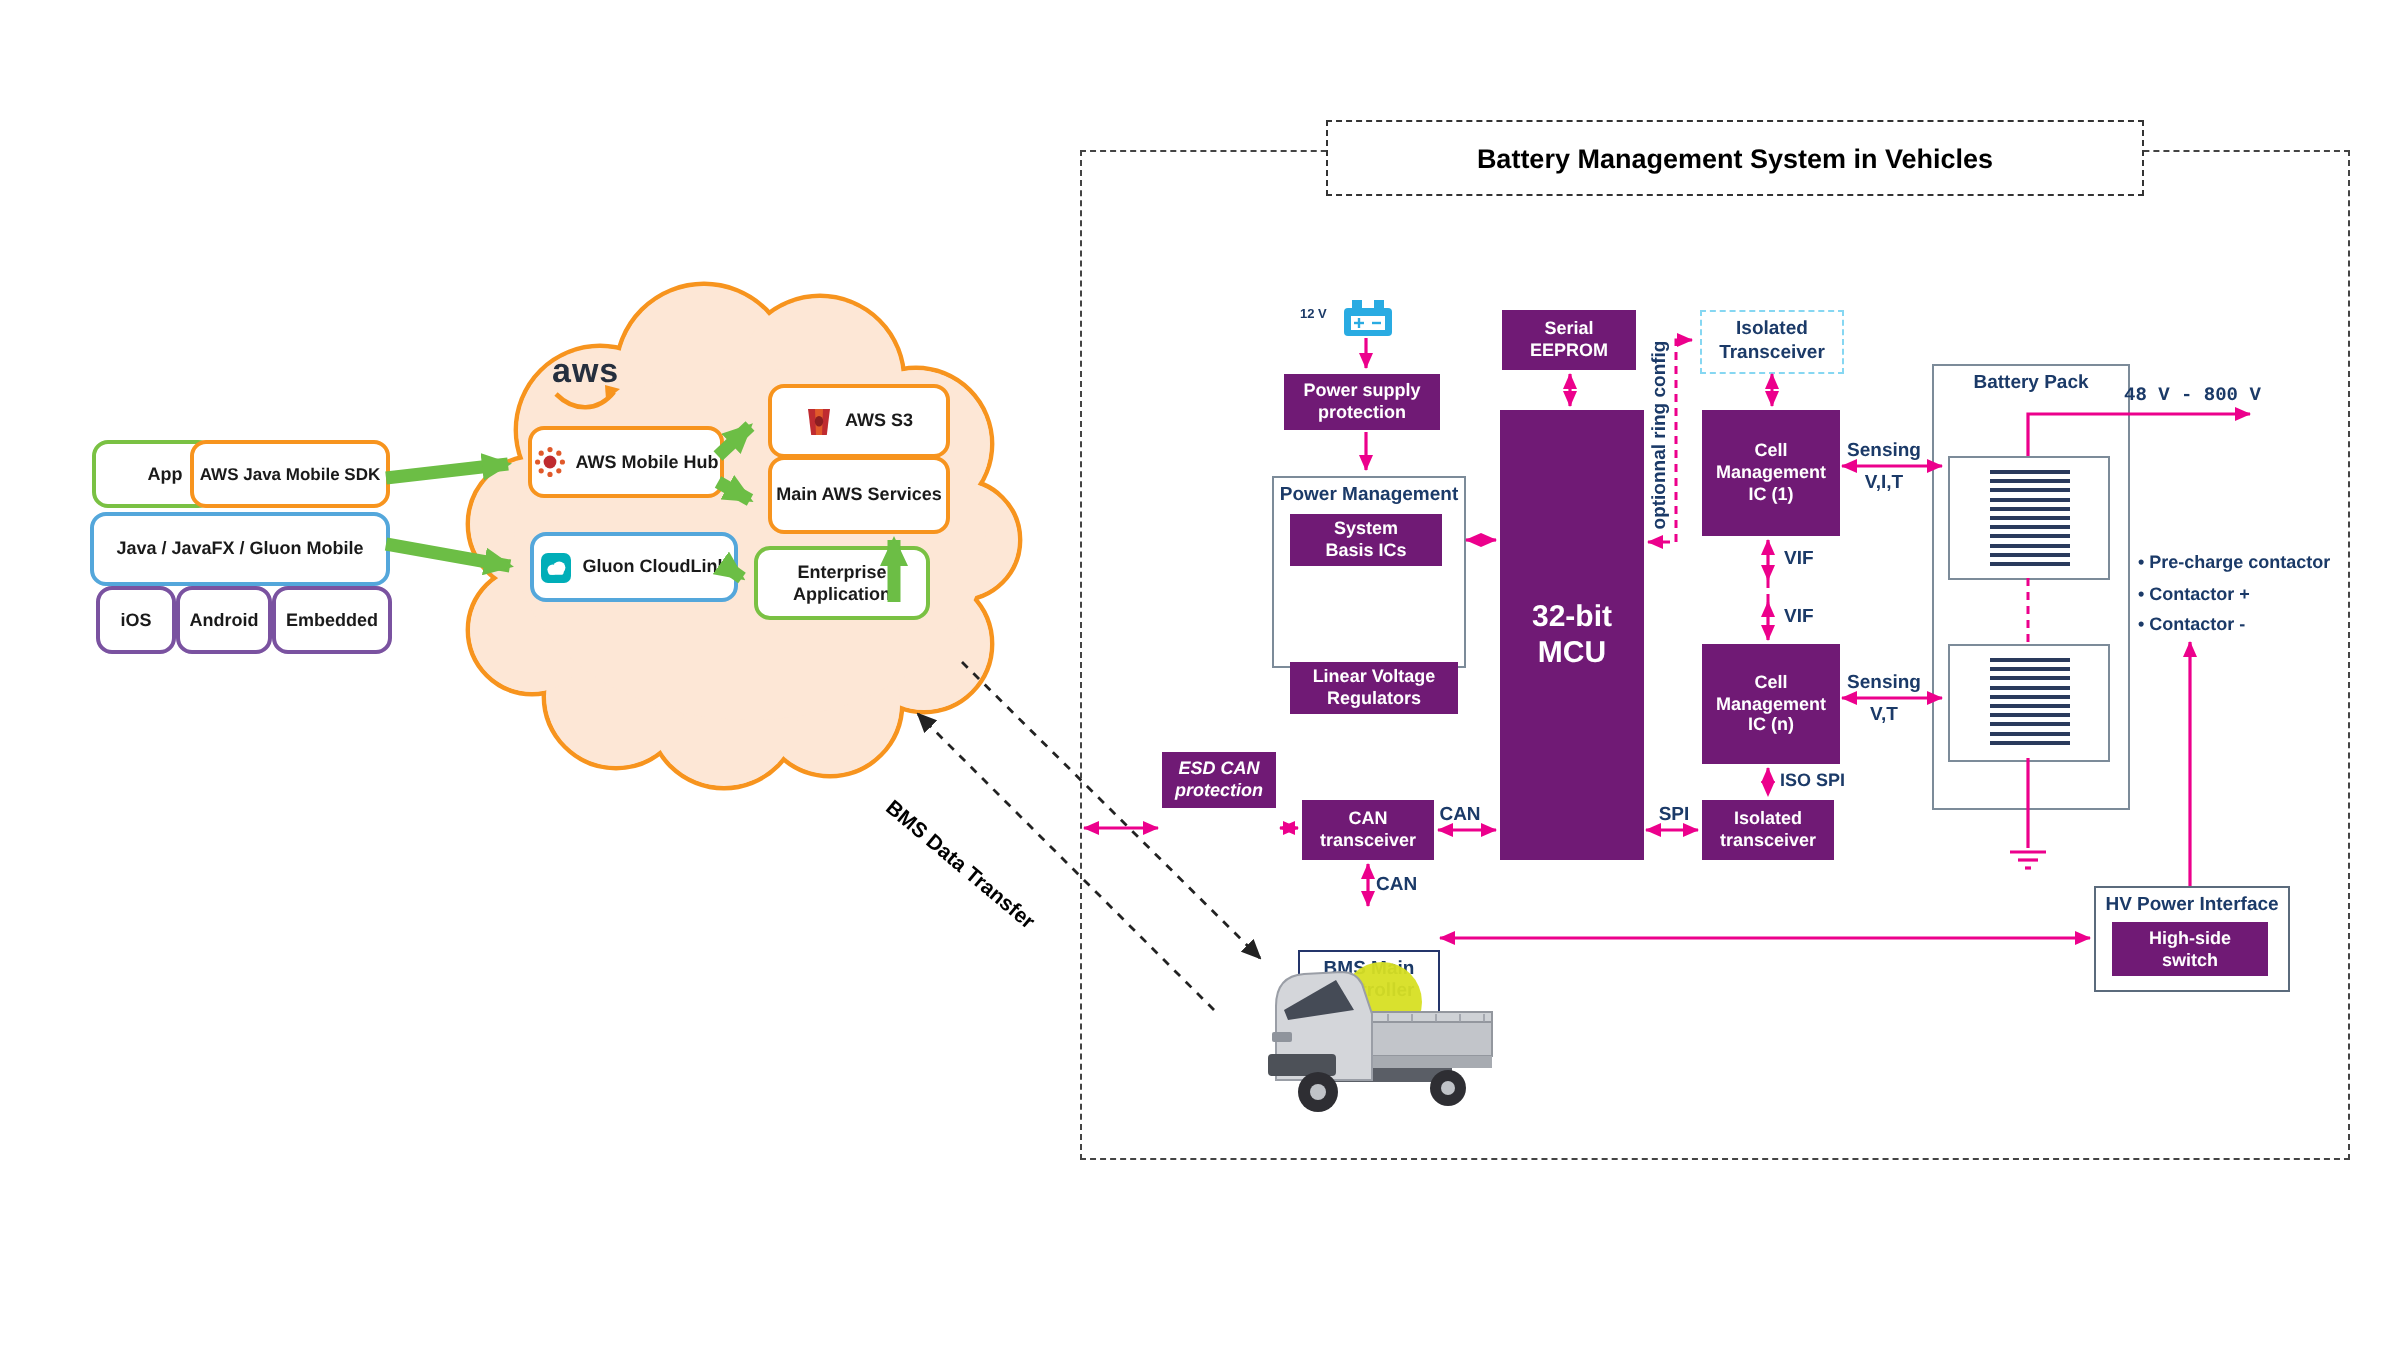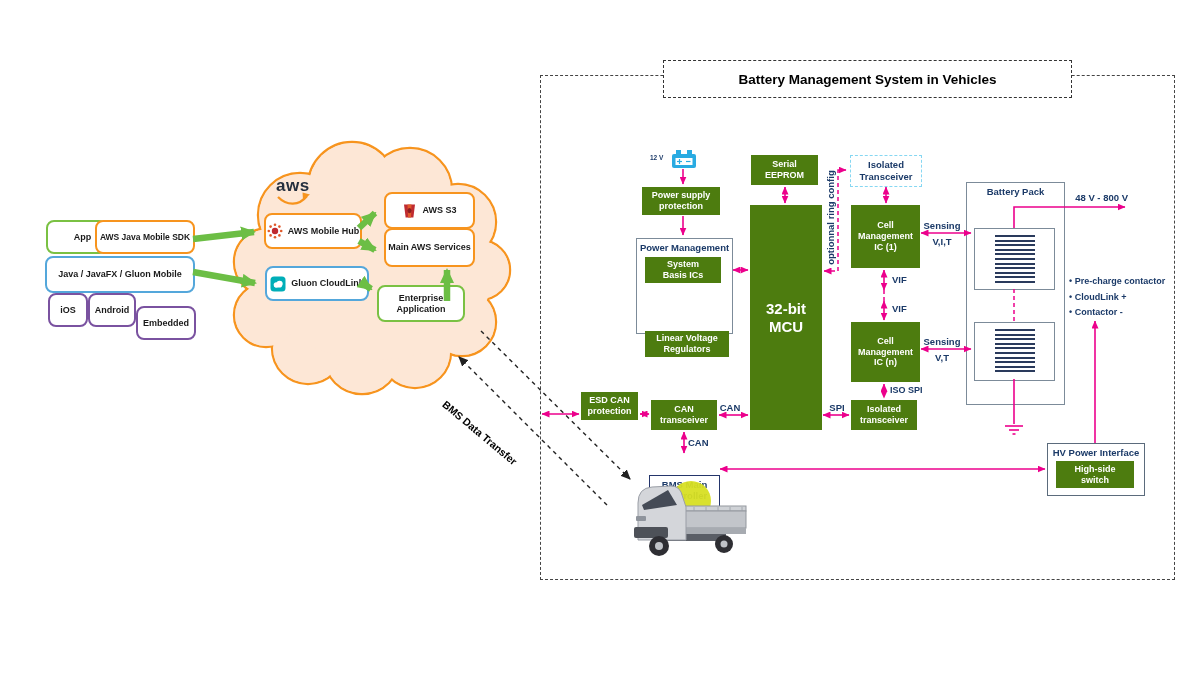--- a/index.html
+++ b/index.html
@@ -16,21 +16,21 @@
     text-align:center;font-weight:bold;color:#1a1a1a;font-size:9px;
     white-space:pre-line;line-height:1.2;z-index:1;
   }
   .b-green {border:2px solid #7AC143;}
   .b-orange{border:2px solid #F7941E;}
   .b-blue  {border:2px solid #54A7DB;}
   .b-purple{border:2px solid #7A52A0;}
 
   
   .bluebox{
-    position:absolute;background:#4d7c0f;color:#fff;
+    position:absolute;background:#701a75;color:#fff;
     display:flex;align-items:center;justify-content:center;text-align:center;
     font-weight:bold;font-size:9px;line-height:1.2;white-space:pre-line;z-index:1;
   }
   
   .frame{position:absolute;background:#fff;border:1.5px solid #7C8B99;z-index:1;}
   .frame .ftitle{
     position:absolute;left:0;right:0;top:3px;text-align:center;
     color:#1B3A68;font-weight:bold;font-size:9.5px;white-space:nowrap;
   }
   
@@ -111,21 +111,21 @@
   </g>
 </svg>
 
 <div class="awslogo" style="left:276px;top:176px;">aws</div>
 
 <div class="box b-green" style="left:46px;top:220px;width:45px;height:30px;padding-left:12px;"><span>App</span></div>
 <div class="box b-orange" style="left:95px;top:220px;width:96px;height:30px;font-size:8.5px;"><span>AWS Java Mobile SDK</span></div>
 <div class="box b-blue" style="left:45px;top:256px;width:146px;height:33px;"><span>Java / JavaFX / Gluon Mobile</span></div>
 <div class="box b-purple" style="left:48px;top:293px;width:36px;height:30px;"><span>iOS</span></div>
 <div class="box b-purple" style="left:88px;top:293px;width:44px;height:30px;"><span>Android</span></div>
-<div class="box b-purple" style="left:136px;top:306px;width:56px;height:30px;"><span>Embedded</span></div>
+<div class="box b-purple" style="left:136px;top:293px;width:56px;height:30px;"><span>Embedded</span></div>
 
 <div class="box b-orange" style="left:264px;top:213px;width:94px;height:32px;">
   <svg width="16" height="16" viewBox="0 0 16 16">
     <circle cx="8" cy="8" r="3.2" fill="#BF2B30"></circle>
     <g fill="#E0592A">
       <circle cx="8" cy="1.8" r="1.3"></circle>
         <circle cx="12.4" cy="3.6" r="1.3"></circle>
         <circle cx="14.2" cy="8" r="1.3"></circle>
       <circle cx="12.4" cy="12.4" r="1.3"></circle>
         <circle cx="8" cy="14.2" r="1.3"></circle>
@@ -151,21 +151,21 @@
 <div class="box b-blue" style="left:265px;top:266px;width:100px;height:31px;">
   <svg width="16" height="16" viewBox="0 0 16 16">
     <rect x="0.5" y="0.5" width="15" height="15" rx="3.5" fill="#00AEB8"></rect>
     <circle cx="6.3" cy="8.8" r="2.6" fill="#fff"></circle>
     <circle cx="9.6" cy="7.8" r="3.1" fill="#fff"></circle>
     <rect x="4.2" y="8.8" width="7.6" height="2.6" rx="1.3" fill="#fff"></rect>
   </svg>
   <span>Gluon CloudLink</span>
 </div>
 
-<div class="box b-green" style="left:377px;top:273px;width:84px;height:33px;margin-top:12px;"><span>Enterprise
+<div class="box b-green" style="left:377px;top:273px;width:84px;height:33px;"><span>Enterprise
 Application</span></div>
 
 <div class="transfer" style="left:448px;top:398px;">BMS Data Transfer</div>
 
 <div class="dashedframe" style="left:540px;top:75px;width:633px;height:503px;"></div>
 <div class="titlebox" style="left:663px;top:60px;width:407px;height:36px;">Battery Management System in Vehicles</div>
 
 <div class="nlabel" style="left:650px;top:154px;font-size:6.5px;">12 V</div>
 
 <div class="bluebox" style="left:642px;top:187px;width:78px;height:28px;">Power supply
@@ -191,21 +191,21 @@
 
 <div class="bluebox" style="left:851px;top:205px;width:69px;height:63px;">Cell
 Management
 IC (1)</div>
 <div class="bluebox" style="left:851px;top:322px;width:69px;height:60px;">Cell
 Management
 IC (n)</div>
 <div class="bluebox" style="left:851px;top:400px;width:66px;height:30px;">Isolated
 transceiver</div>
 
-<div class="bluebox" style="left:581px;top:392px;width:57px;height:28px;">ESD CAN
+<div class="bluebox" style="left:581px;top:376px;width:57px;height:28px;font-style:italic;">ESD CAN
 protection</div>
 <div class="bluebox" style="left:651px;top:400px;width:66px;height:30px;">CAN
 transceiver</div>
 
 <div class="frame" style="left:649px;top:475px;width:69px;height:48px;border-color:#24356B;">
   <div class="ftitle" style="white-space:pre-line;line-height:1.2;">BMS Main
 Controller</div>
 </div>
 
 <div class="frame" style="left:966px;top:182px;width:97px;height:221px;">
@@ -227,24 +227,24 @@
 <div class="nlabel" style="left:916px;top:220px;width:52px;">Sensing</div>
 <div class="nlabel" style="left:916px;top:236px;width:52px;">V,I,T</div>
 <div class="nlabel" style="left:916px;top:336px;width:52px;">Sensing</div>
 <div class="nlabel" style="left:916px;top:352px;width:52px;">V,T</div>
 <div class="nlabel" style="left:892px;top:274px;width:30px;text-align:left;">VIF</div>
 <div class="nlabel" style="left:892px;top:303px;width:30px;text-align:left;">VIF</div>
 <div class="nlabel" style="left:890px;top:385px;width:44px;text-align:left;font-size:9px;">ISO SPI</div>
 <div class="nlabel" style="left:824px;top:402px;width:26px;">SPI</div>
 <div class="nlabel" style="left:715px;top:402px;width:30px;">CAN</div>
 <div class="nlabel" style="left:688px;top:437px;width:30px;text-align:left;">CAN</div>
-<div class="nlabel" style="left:1062px;top:192px;width:66px;text-align:right;white-space:nowrap;">48 V - 800 V</div>
+<div class="nlabel" style="left:1062px;top:192px;width:66px;text-align:center;white-space:nowrap;font-family:Liberation Mono, monospace;">48 V - 800 V</div>
 
 <div class="bullet" style="left:1069px;top:276px;">Pre-charge contactor</div>
-<div class="bullet" style="left:1069px;top:292px;">CloudLink +</div>
+<div class="bullet" style="left:1069px;top:292px;">Contactor +</div>
 <div class="bullet" style="left:1069px;top:307px;">Contactor -</div>
 
 <svg class="layer" width="1200" height="675" style="z-index:2">
   <defs>
     <marker id="mp" markerUnits="userSpaceOnUse" markerWidth="8" markerHeight="7" refX="7.5" refY="3.5" orient="auto">
         <path d="M0,0L8,3.5L0,7Z" fill="#EC008C"></path>
       </marker>
     <marker id="mps" markerUnits="userSpaceOnUse" markerWidth="8" markerHeight="7" refX="7.5" refY="3.5" orient="auto-start-reverse">
         <path d="M0,0L8,3.5L0,7Z" fill="#EC008C"></path>
       </marker>

